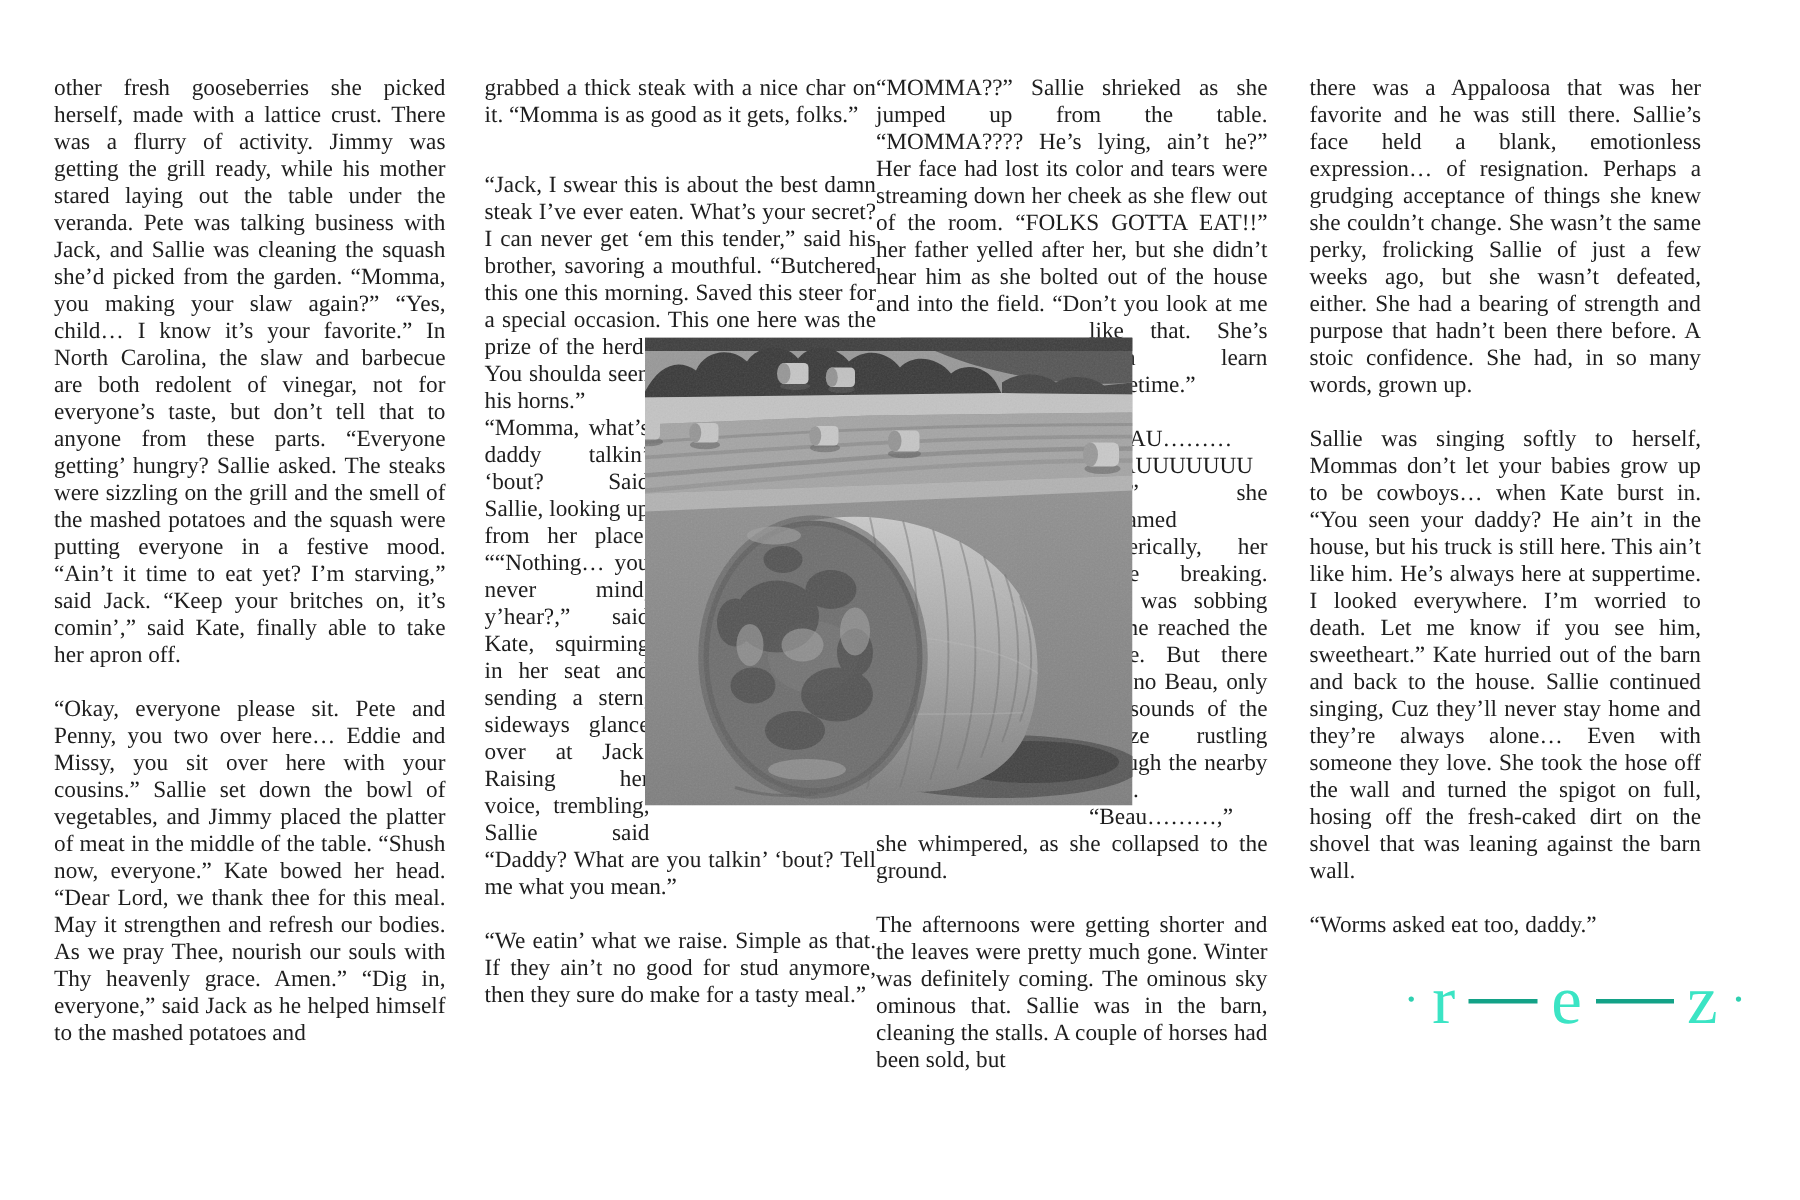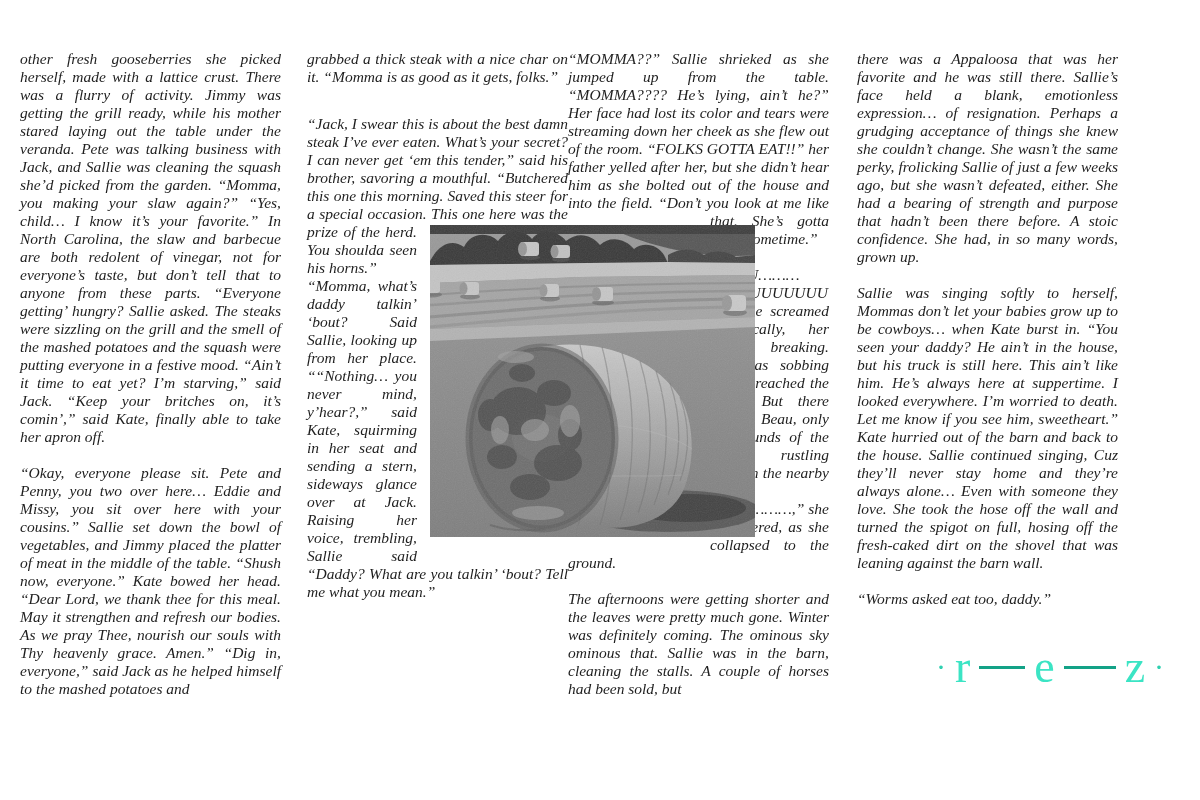--- a/index.html
+++ b/index.html
@@ -1,18 +1,18 @@
 <!DOCTYPE html>
 <html><head>
 <meta charset="utf-8">
 <style>
   html,body{margin:0;padding:0;}
   body{width:1200px;height:800px;background:#ffffff;position:relative;overflow:hidden;
        font-family:"Liberation Serif", serif;color:#1e1e1e;}
-  .page{display:flex;padding:50px 29px 0 20px;font-style:italic;}
+  .page{display:flex;padding:50px 29px 0 36px;}
   .col{width:261px;font-size:15.5px;line-height:18px;text-align:justify;
        word-break:break-word;overflow-wrap:break-word;}
   .c2{margin-left:26px}.c3{}.c4{margin-left:28px}
   .col p{margin:0 0 18px 0;}
   .col p.tight{margin-bottom:0;margin-top:29px;}
   .spacer{background:transparent;}
   .sr{float:right;width:151px;height:508px;shape-outside:inset(175px 0 0 0);}
   .sl{float:left;width:142px;height:487px;shape-outside:inset(175px 0 0 0);}
   .photo{position:absolute;left:430px;top:225px;width:325px;height:312px;}
   .photo svg{display:block;}
@@ -32,20 +32,21 @@
   <div class="col">
     <p>other fresh gooseberries she picked herself, made with a lattice crust.  There was a flurry of activity.  Jimmy was getting the grill ready, while his mother stared laying out the table under the veranda.  Pete was talking business with Jack, and Sallie was cleaning the squash she’d picked from the garden.  “Momma, you making your slaw again?”  “Yes, child… I know it’s your favorite.”  In North Carolina, the slaw and barbecue are both redolent of vinegar, not for everyone’s taste, but don’t tell that to anyone from these parts.  “Everyone getting’ hungry? Sallie asked.  The steaks were sizzling on the grill and the smell of the mashed potatoes and the squash were putting everyone in a festive mood.  “Ain’t it time to eat yet? I’m starving,” said Jack.  “Keep your britches on, it’s comin’,” said Kate, finally able to take her apron off.</p>
     <p>“Okay, everyone please sit.  Pete and Penny, you two over here… Eddie and Missy, you sit over here with your cousins.”  Sallie set down the bowl of vegetables, and Jimmy placed the platter of meat in the middle of the table.  “Shush now, everyone.”  Kate bowed her head.  “Dear Lord, we thank thee for this meal.  May it strengthen and refresh our bodies.  As we pray Thee, nourish our souls with Thy heavenly grace.  Amen.”  “Dig in, everyone,” said Jack as he helped himself to the mashed potatoes and</p>
   </div>
 
   <div class="col c2">
     <div class="spacer sr"></div>
     <p>grabbed a thick steak with a nice char on it.  “Momma is as good as it gets, folks.”</p>
     <p class="tight">“Jack, I swear this is about the best damn steak I’ve ever eaten.  What’s your secret?  I can never get ‘em this tender,” said his brother, savoring a mouthful.  “Butchered this one this morning.  Saved this steer for a special occasion.  This one here was the prize of the herd.  You shoulda seen his horns.”</p>
     <p>“Momma, what’s daddy talkin’ ‘bout? Said Sallie, looking up from her place.  ““Nothing… you never mind, y’hear?,” said Kate, squirming in her seat and sending a stern, sideways glance over at Jack.  Raising her voice, trembling, Sallie said “Daddy?  What are you talkin’ ‘bout? Tell me what you mean.”</p>
+    <p>“We eatin’ what we raise.  Simple as that.  If they ain’t no good for stud anymore, then they sure do make for a tasty meal.”</p>
   </div>
 
   <div class="col c3">
     <div class="spacer sl"></div>
     <p>“MOMMA??”  Sallie shrieked as she jumped up from the table.  “MOMMA????  He’s lying, ain’t he?” Her face had lost its color and tears were streaming down her cheek as she flew out of the room.  “FOLKS GOTTA EAT!!” her father yelled after her, but she didn’t hear him as she bolted out of the house and into the field.  “Don’t you look at me like that.  She’s gotta learn sometime.”</p>
     <p>“BEAU………BEAUUUUUUUUU,” she screamed hysterically, her voice breaking.  She was sobbing as she reached the fence.  But there was no Beau, only the sounds of the breeze rustling through the nearby elms.  “Beau………,” she whimpered, as she collapsed to the ground.</p>
     <p>The afternoons were getting shorter and the leaves were pretty much gone.  Winter was definitely coming.  The ominous sky ominous that.  Sallie was in the barn, cleaning the stalls.  A couple of horses had been sold, but</p>
   </div>
 
   <div class="col c4">

